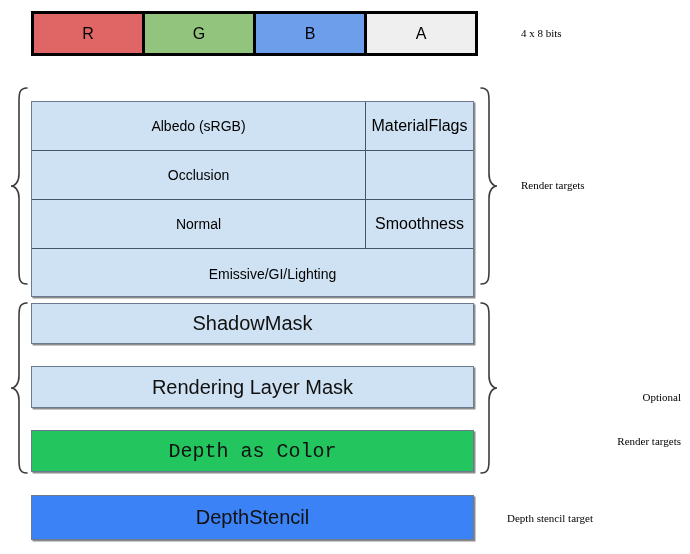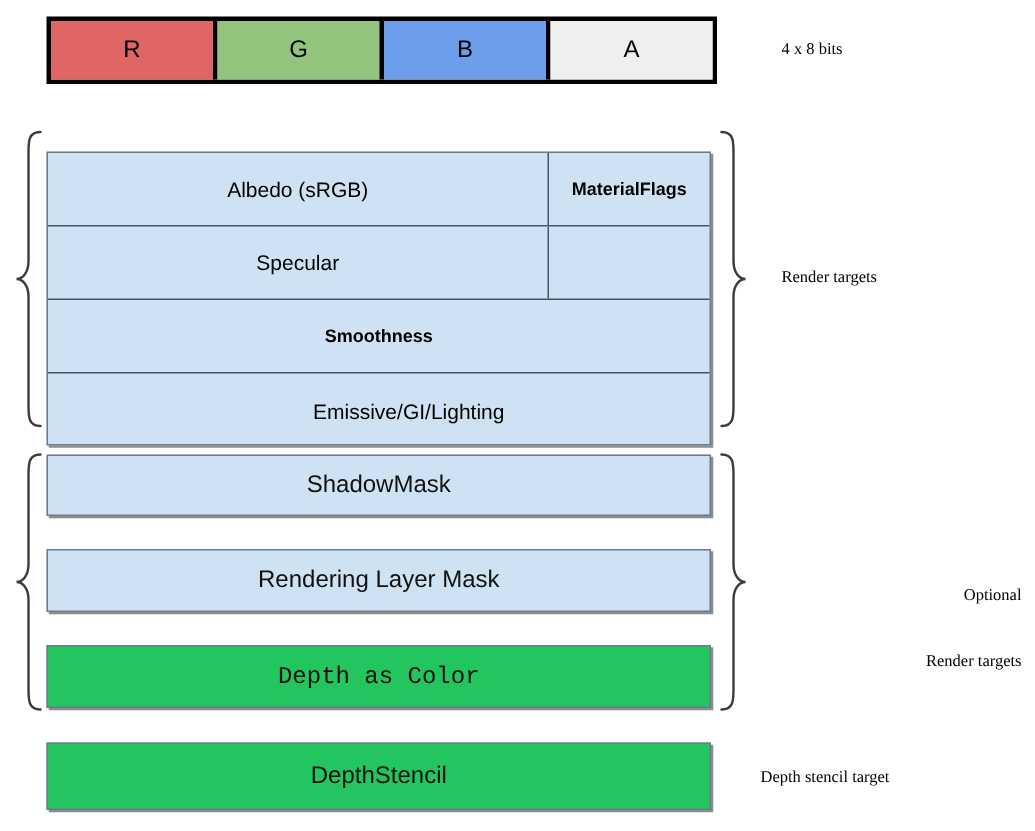--- a/index.html
+++ b/index.html
@@ -47,21 +47,21 @@
 
   
   .blk {
     position: absolute;
     box-sizing: border-box;
     border: 1px solid #6b7a8f;
     box-shadow: 1.5px 1.5px 0 rgba(0,0,0,0.45);
     display: flex;
     align-items: center;
     justify-content: center;
-    font-size: 16px;
+    font-size: 20px;
     color: #111111;
   }
 
   
   .gbuf-table {
     position: absolute;
     left: 31px;
     top: 88px;
     width: 443px;
     height: 196px;
@@ -88,23 +88,22 @@
     justify-content: center;
     font-size: 14px;
     box-sizing: border-box;
     border-right: 1px solid #44546a;
   }
   .gbuf-aux {
     flex: 1 1 auto;
     display: flex;
     align-items: center;
     justify-content: center;
-    font-size: 12px;
-    box-sizing: border-box;
-    font-weight: bold;
+    font-size: 16px;
+    box-sizing: border-box;
   }
   .gbuf-row.full .gbuf-main {
     width: 100%;
     border-right: none;
   }
 
   
   .grp-label {
     position: absolute;
     font-size: 11px;
@@ -154,23 +153,24 @@
       <path d="M3 2 C11 2 11 8 11 16 L11 88 C11 96 15 100 19 100 C15 100 11 104 11 112 L11 184 C11 192 11 198 3 198" fill="none" stroke="#3c3c3c" stroke-width="1.6" stroke-linecap="round"></path>
     </svg>
   </div>
 
   <div class="gbuf-table">
     <div class="gbuf-row" style="top:0px;">
       <div class="gbuf-main">Albedo (sRGB)</div>
       <div class="gbuf-aux">MaterialFlags</div>
     </div>
     <div class="gbuf-row" style="top:49px;">
-      <div class="gbuf-main">Specular</div>
+      <div class="gbuf-main">Occlusion</div>
     </div>
     <div class="gbuf-row" style="top:98px;">
+      <div class="gbuf-main">Normal</div>
       <div class="gbuf-aux">Smoothness</div>
     </div>
     <div class="gbuf-row full" style="top:147px;padding-left:40px;">
       <div class="gbuf-main">Emissive/GI/Lighting</div>
 
     </div>
   </div>
 
   <div class="grp-label" style="left:521px; top:174px;">Render targets</div>
 
@@ -196,19 +196,19 @@
 
   <div class="blk" style="left:31px; top:430px; width:443px; height:42px; background:#22c55e;font-family:Liberation Mono, monospace;">
     <span>Depth as Color</span>
   </div>
 
   <div class="grp-label" style="left:521px; top:364px; width:160px; text-align:right;">
     <div>Optional</div>
     <div>Render targets</div>
   </div>
 
-  <div class="blk" style="left:31px; top:495px; width:443px; height:45px; background:#22c55e;">
+  <div class="blk" style="left:31px; top:495px; width:443px; height:45px; background:#3b82f6;">
     <span>DepthStencil</span>
   </div>
 
   <div class="grp-label" style="left:507px; top:507px;">Depth stencil target</div>
 
 </div>
 
 </body></html>

